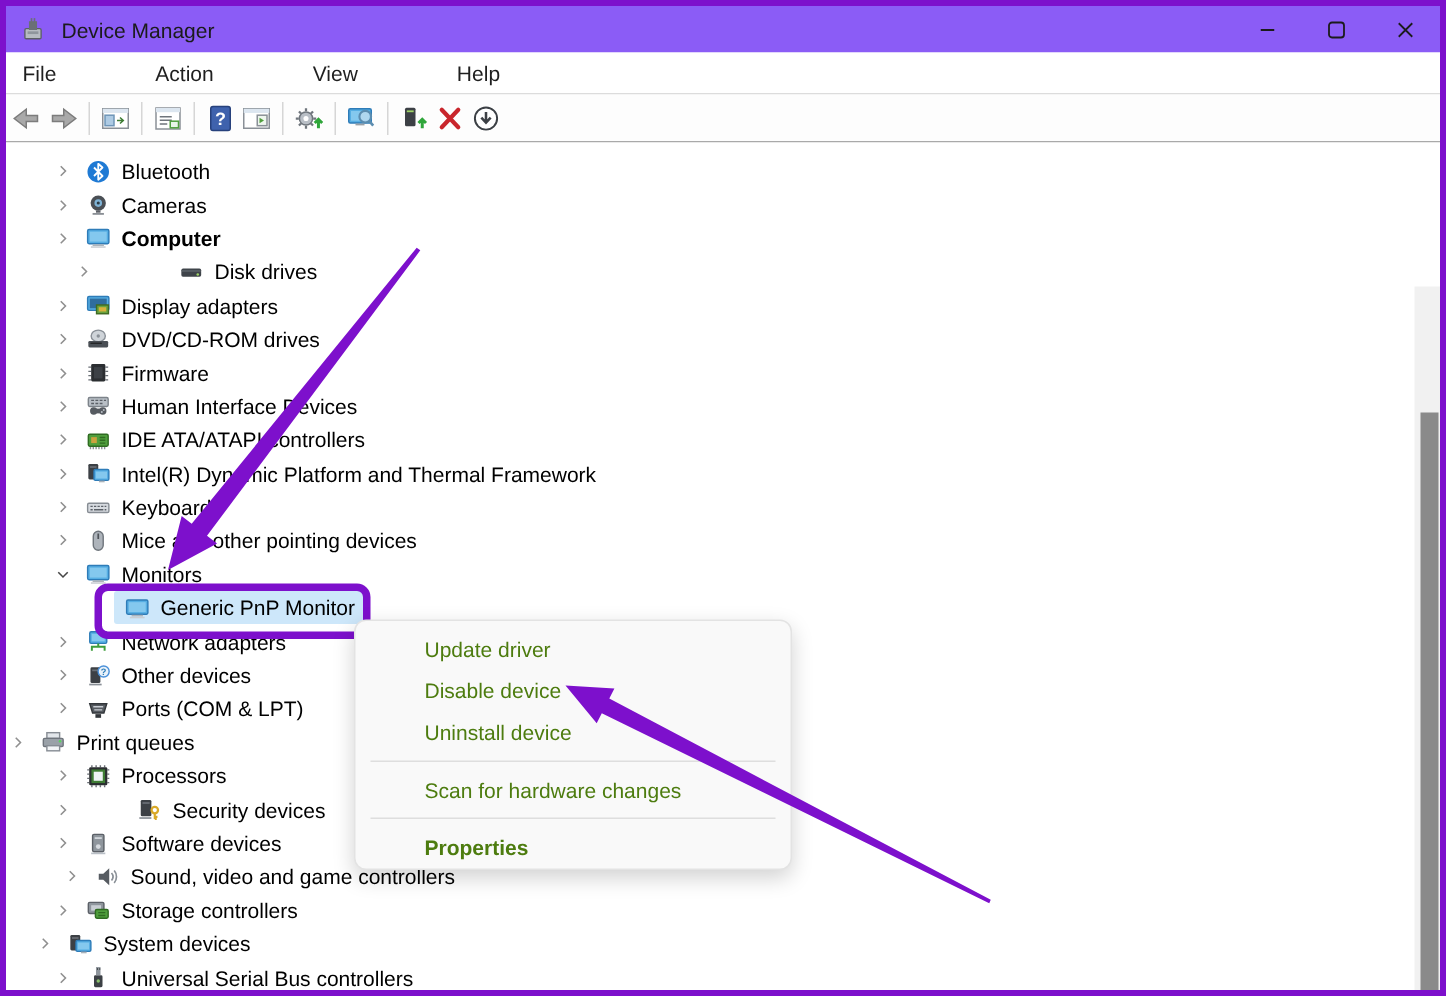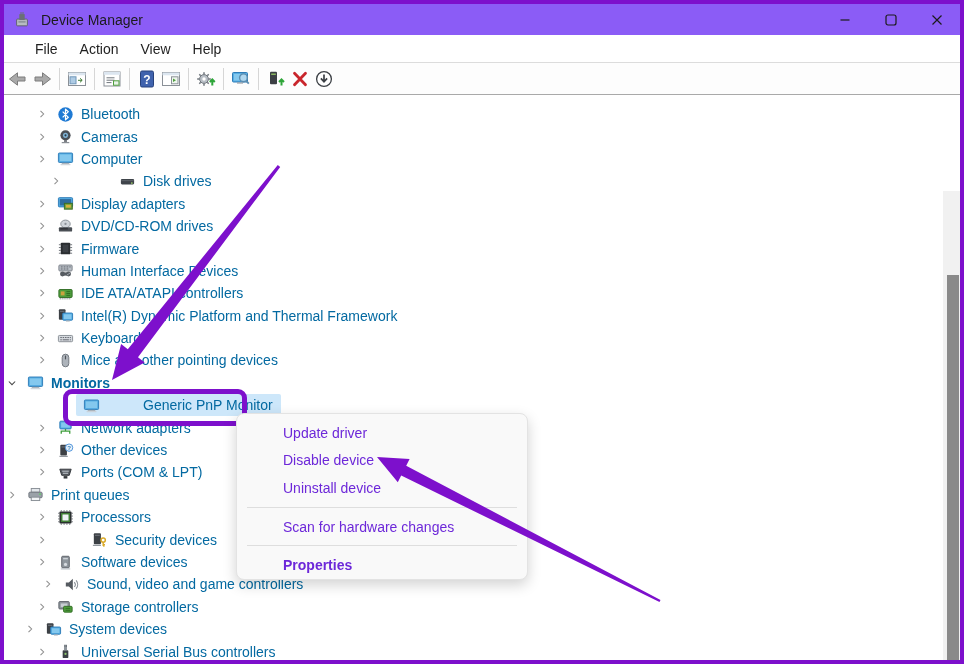--- a/index.html
+++ b/index.html
@@ -17,52 +17,52 @@
   }
   
   .titlebar { height:31px; display:flex; align-items:center; background:#8b5cf6; flex:0 0 auto; }
   .app-icon { width:20px; height:20px; margin-left:8px; display:flex; align-items:center; justify-content:center; }
   .app-icon svg { width:18px; height:18px; }
   .title-text { margin-left:9px; font-size:14px; color:#1b1b1b; }
   .win-controls { margin-left:auto; display:flex; height:100%; }
   .win-btn { width:46px; height:100%; display:flex; align-items:center; justify-content:center; }
   .win-btn svg { width:14px; height:14px; }
   
-  .menubar { height:28px; display:flex; align-items:center; padding-left:20px; background:#fff;
-             border-bottom:1px solid #dcdcdc; flex:0 0 auto; }
+  .menubar { height:28px; display:flex; align-items:center; padding-left:0; background:#fff;
+             border-bottom:1px solid #dcdcdc; flex:0 0 auto;gap:44px; }
   .menu-item { font-size:14px; color:#1f1f1f; padding:4px 11px; }
   
   .toolbar { height:32px; display:flex; align-items:center; background:#fdfdfd;
              border-bottom:1px solid #a9a9a9; padding-left:2px; flex:0 0 auto; }
   .tb-icon { width:24px; height:26px; display:flex; align-items:center; justify-content:center; }
   .tb-icon svg { width:22px; height:20px; }
   .tb-sep { width:1px; height:22px; background:#d6d6d6; margin:0 5px; }
   
   .content { position:relative; flex:1 1 auto; background:#fff; overflow:hidden; }
   .tree { padding-top:8px; }
-  .trow { height:22.4px; display:flex; align-items:center; font-size:14px; color:#0369a1; white-space:nowrap; }
+  .trow { height:22.4px; display:flex; align-items:center; font-size:14px; color:#000000; white-space:nowrap; }
   .chev { width:16px; height:16px; flex:0 0 16px; display:flex; align-items:center; justify-content:center; }
   .chev svg { width:12px; height:12px; }
   .rowinner { display:flex; align-items:center; height:22px; padding:0 8px 0 2px; border-radius:2px; }
-  .rowinner.sel { background:#cde7fa;gap:36px; }
+  .rowinner.sel { background:#cde7fa; }
   .ticon { width:18px; height:18px; margin-left:4px; display:flex; align-items:center; justify-content:center; }
   .ticon svg { width:17px; height:17px; }
   .tlabel { margin-left:7px; }
   
   .scrollbar { position:absolute; top:96px; right:0px; width:17px; height:564px; background:#f1f1f1; }
   .scroll-thumb { position:absolute; left:4px; top:84px; width:12px; height:478px; background:#8a8a8a; }
   
   .ctx-menu {
     position:absolute; left:236px; top:413px; width:292px; height:167px;
     background:#f9f9f9; border:1px solid #e3e3e3; border-radius:8px;
     box-shadow:0 5px 14px rgba(0,0,0,.18);
     padding-top:5px; z-index:30;
   }
   .ctx-item { height:27.6px; display:flex; align-items:center; padding-left:46px;
-              font-size:14px; color:#6d28d9; }
+              font-size:14px; color:#4d7c0f; }
   .ctx-item.bold { font-weight:bold; }
   .ctx-sep { height:1px; background:#dedede; margin:5px 10px; }
   
   .hl-box {
     position:absolute; left:63px; top:389px; width:184px; height:37px;
     border:5px solid #7d10cc; border-radius:9px; z-index:25; pointer-events:none;
   }
   .arrows { position:absolute; left:0; top:0; width:964px; height:664px; z-index:40; pointer-events:none; }
 </style>
 </head>
@@ -221,21 +221,21 @@
                 <circle cx="9" cy="7.8" r="5.4" fill="#4a4f55"></circle>
                 <circle cx="9" cy="7.8" r="2.7" fill="#7fb3d6"></circle>
                 <circle cx="9" cy="7.8" r="1.1" fill="#2b3a45"></circle>
                 <rect x="7.4" y="13" width="3.2" height="1.6" fill="#5b5f66"></rect>
                 <rect x="5" y="14.8" width="8" height="1.3" fill="#8a8f95"></rect>
               </svg>
             </span>
             <span class="tlabel">Cameras</span>
           </span>
         </div>
-        <div class="trow" style="padding-left: 30px;">
+        <div class="trow" style="padding-left: 30px; font-weight: bold;">
           <span class="chev">
             <svg viewBox="0 0 16 16">
               <path d="M6 3.8l4.2 4.2L6 12.2" fill="none" stroke="#8f8f8f" stroke-width="1.4"></path>
             </svg>
           </span>
           <span class="rowinner">
             <span class="ticon">
               <svg viewBox="0 0 18 18">
                 <rect x="1.5" y="3.2" width="15" height="10" rx="1" fill="#56aee3" stroke="#2e7cb8"></rect>
                 <rect x="3" y="4.7" width="12" height="7" fill="#84c8ee"></rect>
@@ -399,21 +399,21 @@
           <span class="rowinner">
             <span class="ticon">
               <svg viewBox="0 0 18 18">
                 <rect x="5.5" y="2.3" width="7" height="13.4" rx="3.5" fill="#aeb4bb" stroke="#6f757c"></rect>
                 <path d="M9 3.8v4" stroke="#4e5359" stroke-width="1.2"></path>
               </svg>
             </span>
             <span class="tlabel">Mice and other pointing devices</span>
           </span>
         </div>
-        <div class="trow" style=" font-weight: bold;">
+        <div class="trow" style="padding-left: 30px;">
           <span class="chev">
             <svg viewBox="0 0 16 16">
               <path d="M3.8 6l4.2 4.2L12.2 6" fill="none" stroke="#464646" stroke-width="1.4"></path>
             </svg>
           </span>
           <span class="rowinner">
             <span class="ticon">
               <svg viewBox="0 0 18 18">
                 <rect x="1.5" y="3.2" width="15" height="10" rx="1" fill="#56aee3" stroke="#2e7cb8"></rect>
                 <rect x="3" y="4.7" width="12" height="7" fill="#84c8ee"></rect>

